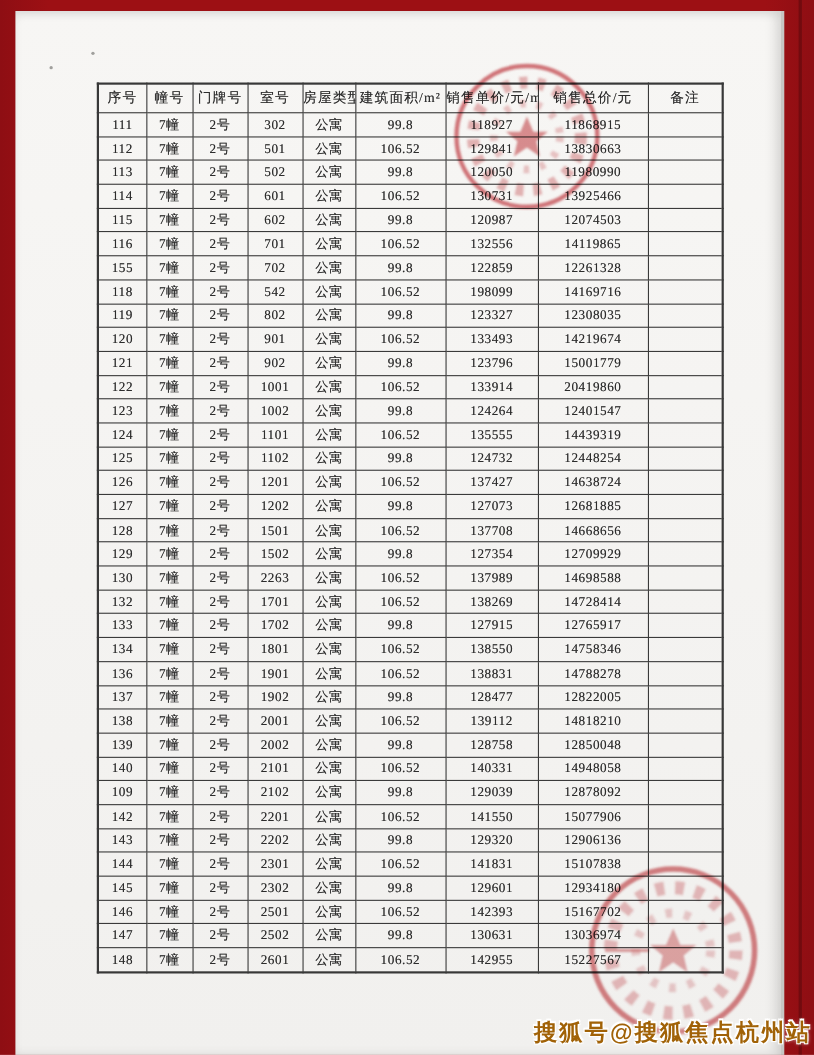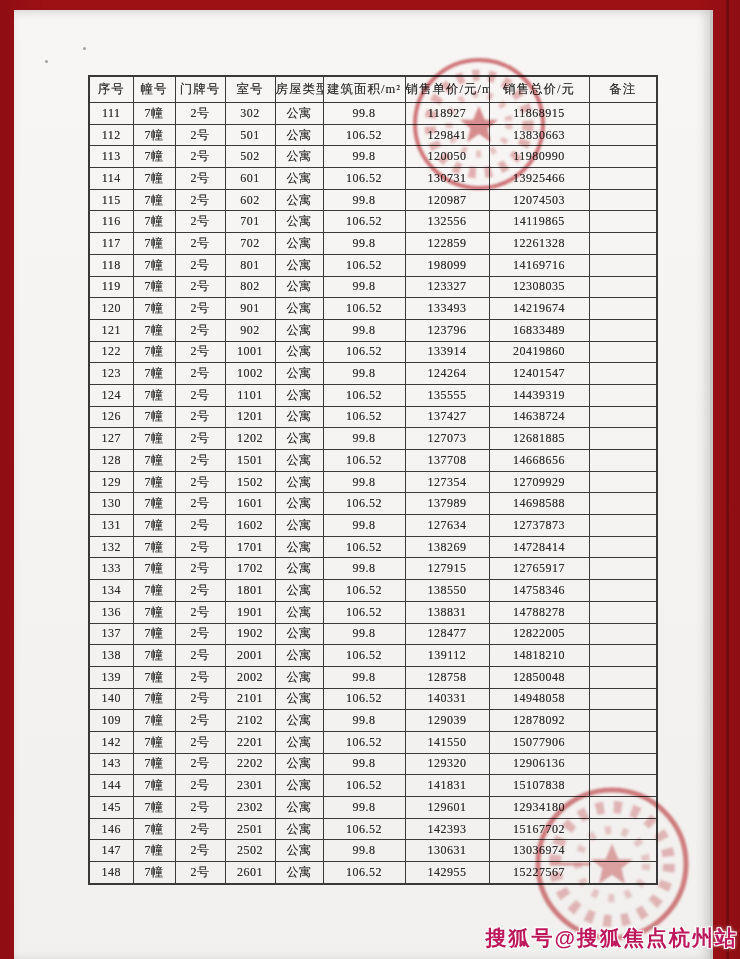--- a/index.html
+++ b/index.html
@@ -28,21 +28,21 @@
     padding:0;color:#2c2c2c;overflow:hidden;white-space:nowrap;
     text-shadow:0 0 .5px rgba(40,40,40,.55);
   }
   .price th{height:25px;font-size:12.5px;font-weight:normal;letter-spacing:1px;}
   .price td{height:20.7px;font-size:12px;letter-spacing:.5px;}
   .seal{position:absolute;mix-blend-mode:multiply;opacity:.85;pointer-events:none;}
   .speck{position:absolute;width:3px;height:3px;border-radius:50%;background:#8a8a86;opacity:.8;}
   .watermark{
     position:absolute;top:924px;right:2px;z-index:9;
     font-family:"Liberation Sans","DejaVu Sans",sans-serif;
-    font-weight:bold;font-size:21px;letter-spacing:2px;color:#be185d;
+    font-weight:bold;font-size:21px;letter-spacing:2px;color:#a16207;
     text-shadow:-1px -1px 0 #fff,1px -1px 0 #fff,-1px 1px 0 #fff,1px 1px 0 #fff,0 0 4px #fff;
   }
 </style>
 </head>
 <body>
 
 <div class="page">
 
   <div class="speck" style="left:31px;top:50px;"></div>
   <div class="speck" style="left:69px;top:37px;"></div>
@@ -133,35 +133,35 @@
           <td>7幢</td>
           <td>2号</td>
           <td>701</td>
           <td>公寓</td>
           <td>106.52</td>
           <td>132556</td>
           <td>14119865</td>
           <td></td>
         </tr>
         <tr>
-          <td>117</td>
+          <td>155</td>
           <td>7幢</td>
           <td>2号</td>
           <td>702</td>
           <td>公寓</td>
           <td>99.8</td>
           <td>122859</td>
           <td>12261328</td>
           <td></td>
         </tr>
         <tr>
           <td>118</td>
           <td>7幢</td>
           <td>2号</td>
-          <td>801</td>
+          <td>542</td>
           <td>公寓</td>
           <td>106.52</td>
           <td>198099</td>
           <td>14169716</td>
           <td></td>
         </tr>
         <tr>
           <td>119</td>
           <td>7幢</td>
           <td>2号</td>
@@ -184,21 +184,21 @@
           <td></td>
         </tr>
         <tr>
           <td>121</td>
           <td>7幢</td>
           <td>2号</td>
           <td>902</td>
           <td>公寓</td>
           <td>99.8</td>
           <td>123796</td>
-          <td>16833489</td>
+          <td>15001779</td>
           <td></td>
         </tr>
         <tr>
           <td>122</td>
           <td>7幢</td>
           <td>2号</td>
           <td>1001</td>
           <td>公寓</td>
           <td>106.52</td>
           <td>133914</td>
@@ -221,20 +221,31 @@
           <td>7幢</td>
           <td>2号</td>
           <td>1101</td>
           <td>公寓</td>
           <td>106.52</td>
           <td>135555</td>
           <td>14439319</td>
           <td></td>
         </tr>
         <tr>
+          <td>125</td>
+          <td>7幢</td>
+          <td>2号</td>
+          <td>1102</td>
+          <td>公寓</td>
+          <td>99.8</td>
+          <td>124732</td>
+          <td>12448254</td>
+          <td></td>
+        </tr>
+        <tr>
           <td>126</td>
           <td>7幢</td>
           <td>2号</td>
           <td>1201</td>
           <td>公寓</td>
           <td>106.52</td>
           <td>137427</td>
           <td>14638724</td>
           <td></td>
         </tr>
@@ -268,36 +279,25 @@
           <td>公寓</td>
           <td>99.8</td>
           <td>127354</td>
           <td>12709929</td>
           <td></td>
         </tr>
         <tr>
           <td>130</td>
           <td>7幢</td>
           <td>2号</td>
-          <td>1601</td>
+          <td>2263</td>
           <td>公寓</td>
           <td>106.52</td>
           <td>137989</td>
           <td>14698588</td>
-          <td></td>
-        </tr>
-        <tr>
-          <td>131</td>
-          <td>7幢</td>
-          <td>2号</td>
-          <td>1602</td>
-          <td>公寓</td>
-          <td>99.8</td>
-          <td>127634</td>
-          <td>12737873</td>
           <td></td>
         </tr>
         <tr>
           <td>132</td>
           <td>7幢</td>
           <td>2号</td>
           <td>1701</td>
           <td>公寓</td>
           <td>106.52</td>
           <td>138269</td>

